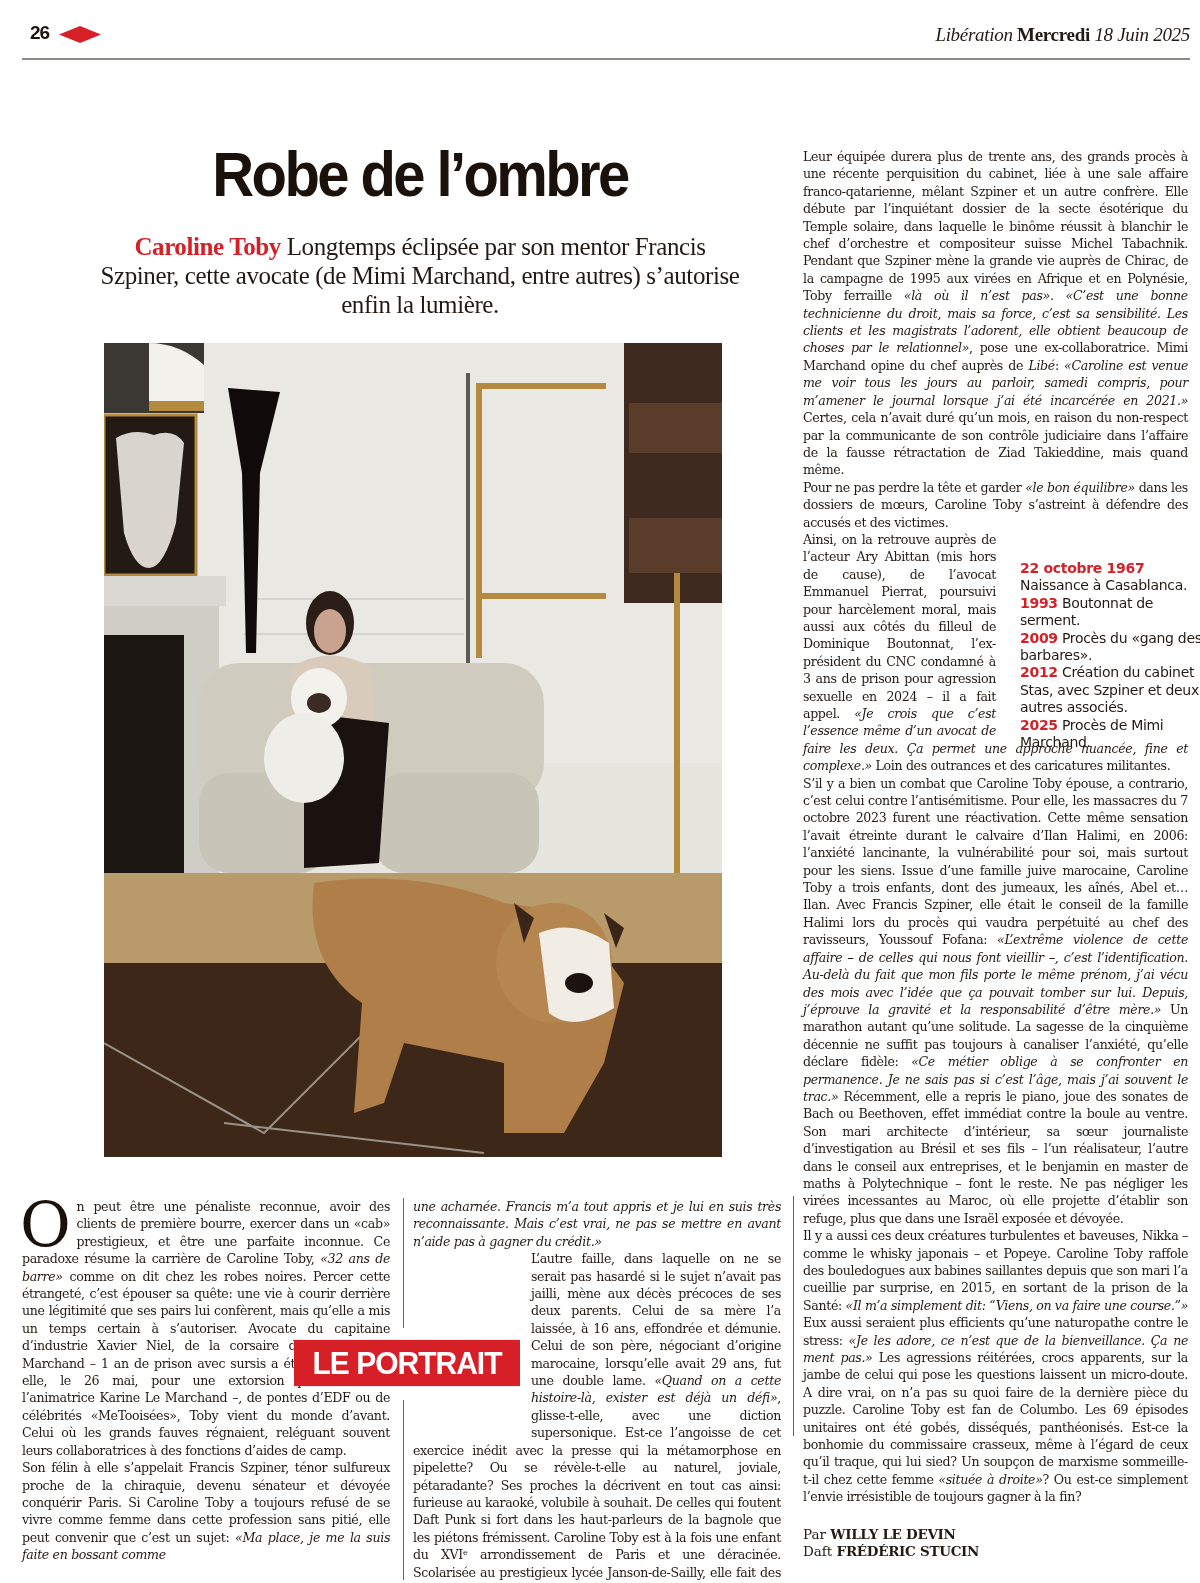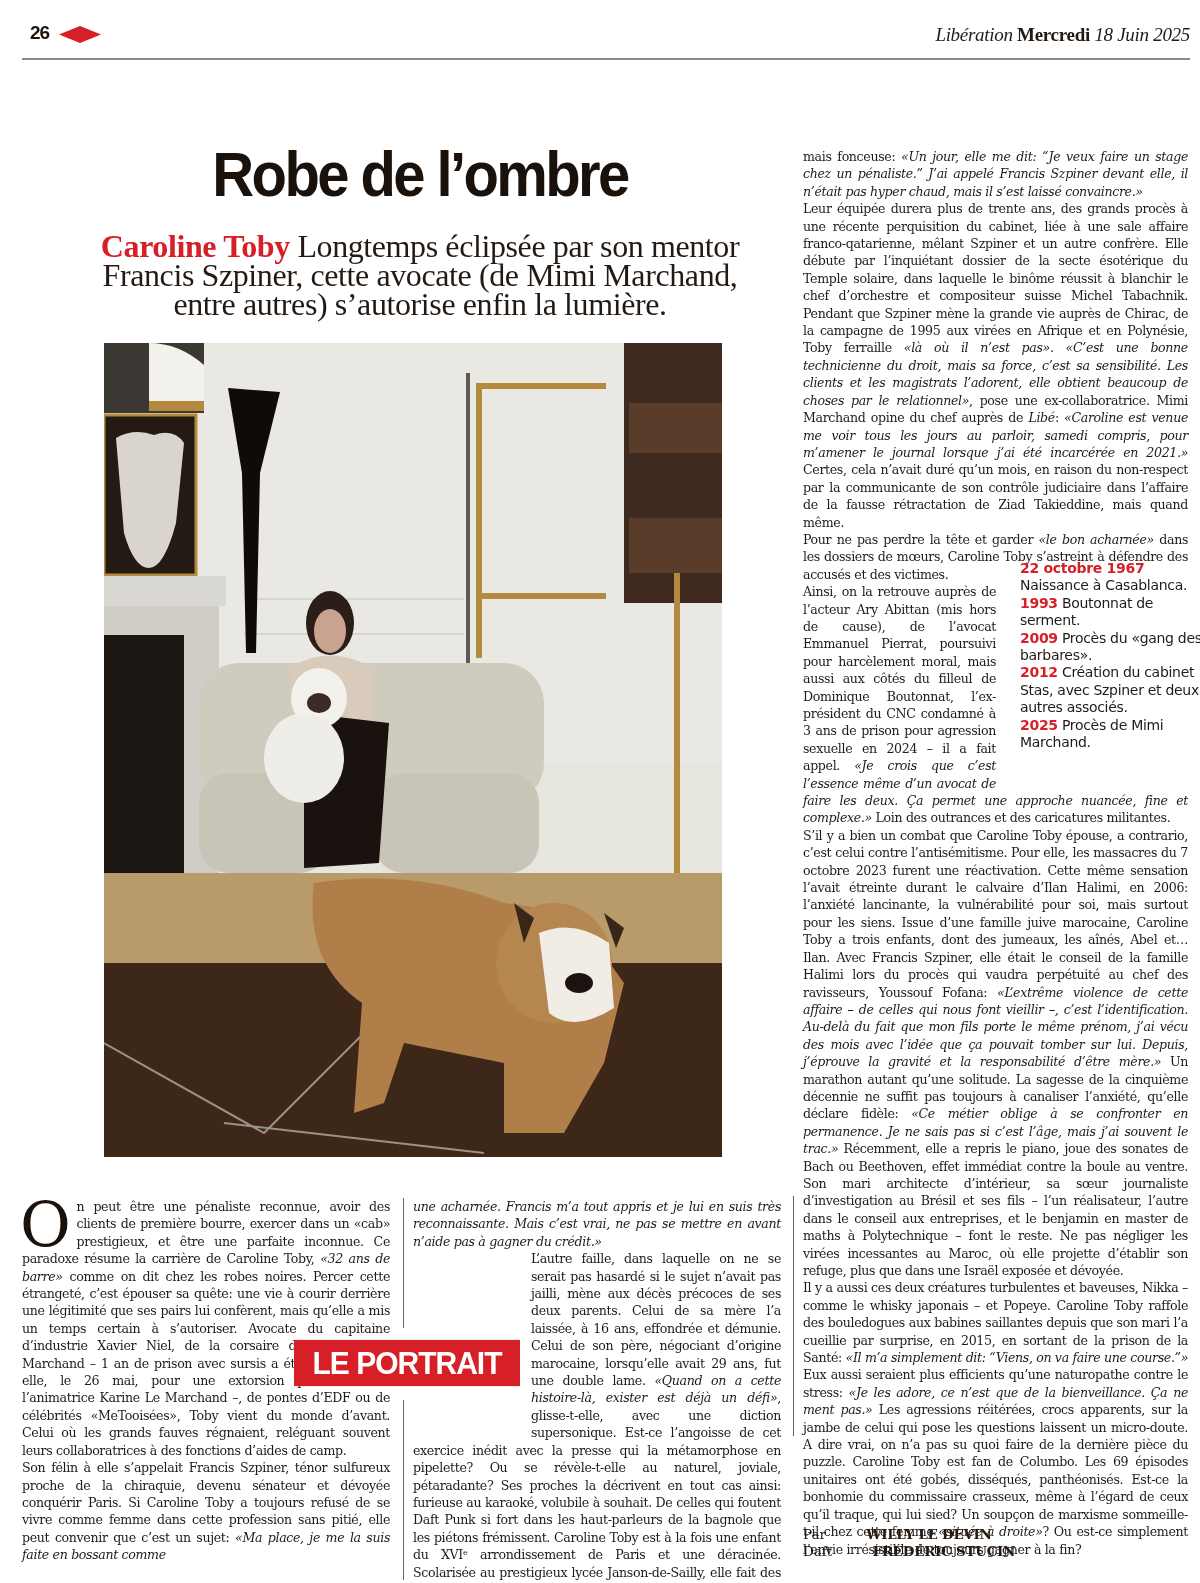--- a/index.html
+++ b/index.html
@@ -7,41 +7,41 @@
   body { position: relative; font-family: "DejaVu Serif", "Liberation Serif", serif; color: #231a14; }
 
   .header { position: absolute; left: 22px; top: 18px; width: 1168px; height: 40px; }
   .page-num { position: absolute; left: 0; top: 4px; font-family: "Liberation Sans", sans-serif; font-weight: 900; font-size: 19px; letter-spacing: -1px; color: #1d140e; margin-left: 8px; }
   .diamond { position: absolute; left: 37px; top: 8px; width: 42px; height: 17px; }
   .masthead { position: absolute; right: 0; top: 6px; font-family: "Liberation Serif", serif; font-size: 19px; font-style: italic; color: #231a14; letter-spacing: -0.3px; }
   .masthead b { font-style: normal; font-weight: 700; }
   .rule { position: absolute; left: 22px; top: 58px; width: 1168px; height: 2px; background: #8f8a85; }
 
   .title { position: absolute; left: 100px; top: 140px; width: 640px; text-align: center; font-family: "Liberation Sans", sans-serif; font-weight: 900; font-size: 58px; letter-spacing: -2.6px; color: #1a110b; transform: scaleY(1.08); }
-  .deck { position: absolute; left: 100px; top: 232px; width: 640px; text-align: center; font-family: "Liberation Serif", serif; font-size: 32px; line-height: 29px; color: #231a14; letter-spacing: -0.4px; }
+  .deck { position: absolute; left: 100px; top: 232px; width: 640px; text-align: center; font-family: "Liberation Serif", serif; font-size: 25px; line-height: 29px; color: #231a14; letter-spacing: -0.4px; }
   .deck .name { color: #d61f26; font-weight: 700; }
 
   .photo { position: absolute; left: 104px; top: 343px; width: 618px; height: 814px; overflow: hidden; background: #e8e6df; }
 
   .col { position: absolute; font-family: "DejaVu Serif", serif; font-size: 12.6px; line-height: 17.4px; color: #231a14; text-align: justify; letter-spacing: -0.35px; }
   .col p { margin: 0; }
   .col i { font-style: italic; }
   .col1 { left: 22px; top: 1198px; width: 368px; }
   .col2 { left: 413px; top: 1198px; width: 368px; }
   .col3 { left: 803px; top: 148px; width: 385px; }
   .vsep { position: absolute; width: 1px; background: #6a625c; }
   .dropcap { float: left; font-family: "DejaVu Serif", serif; font-size: 62px; line-height: 50px; margin: 2px 6px 0 -2px; color: #1a110b; }
 
   .badge { position: absolute; left: 294px; top: 1341px; width: 226px; height: 44px; background: #d61f26; color: #fff; font-family: "Liberation Sans", sans-serif; font-weight: 900; font-size: 30px; letter-spacing: -1px; text-align: center; line-height: 44px; transform: scaleY(1.05); }
 
   .timeline { position: absolute; left: 1000px; top: 560px; width: 188px; font-family: "DejaVu Sans", sans-serif; font-size: 14px; line-height: 17.4px; color: #231a14; letter-spacing: -0.3px; margin-left: 20px; }
   .timeline .yr { color: #d61f26; font-weight: 700; }
 
   .credits { position: absolute; left: 803px; top: 1526px; font-family: "DejaVu Serif", serif; font-size: 13.5px; line-height: 17px; color: #231a14; }
-  .credits b { font-weight: 700; letter-spacing: -0.3px; margin-left: 36px; }
+  .credits b { font-weight: 700; letter-spacing: -0.3px; }
 </style>
 </head>
 <body>
 
 <div class="header">
   <span class="page-num">26</span>
   <svg class="diamond" viewBox="0 0 42 17">
       <polygon points="0,8.5 21,0 42,8.5 21,17" fill="#d61f26"></polygon>
     </svg>
   <span class="masthead"><span>Libération</span> <b>Mercredi</b> <span>18 Juin 2025</span></span>
@@ -118,23 +118,22 @@
 <div class="badge">LE PORTRAIT</div>
 
 <div class="col col2">
   <p><i>une acharnée. Francis m’a tout appris et je lui en suis très reconnaissante. Mais c’est vrai, ne pas se mettre en avant n’aide pas à gagner du crédit.»</i></p>
   <p><span style="float:left; width:118px; height:72px; margin-top:108px;"></span><span>L’autre faille, dans laquelle on ne se serait pas hasardé si le sujet n’avait pas jailli, mène aux décès précoces de ses deux parents. Celui de sa mère l’a laissée, à 16 ans, effondrée et démunie. Celui de son père, négociant d’origine marocaine, lorsqu’elle avait 29 ans, fut une double lame. </span><i>«Quand on a cette histoire-là, exister est déjà un défi»</i><span>, glisse-t-elle, avec une diction supersonique. Est-ce l’angoisse de cet exercice inédit avec la presse qui la métamorphose en pipelette? Ou se révèle-t-elle au naturel, joviale, pétaradante? Ses proches la décrivent en tout cas ainsi: furieuse au karaoké, volubile à souhait. De celles qui foutent Daft Punk si fort dans les haut-parleurs de la bagnole que les piétons frémissent. Caroline Toby est à la fois une enfant du XVIᵉ arrondissement de Paris et une déracinée. Scolarisée au prestigieux lycée Janson-de-Sailly, elle fait des baby-sittings, ado, chez le journaliste et écrivain Pierre Assouline, qui habite alors le même immeuble. Il se souvient, lui aussi, d’une jeune femme timide,</span></p>
 </div>
 
 <div class="vsep" style="left:793px; top:1196px; height:240px;"></div>
 
 <div class="col col3">
-  <p><span>mais fonceuse: </span><i>«Un jour, elle me dit: “Je veux faire un stage chez un pénaliste.” J’ai appelé Francis Szpiner devant elle, il n’était pas hyper chaud, mais il s’est laissé convaincre.»</i></p>
   <p><span>Leur équipée durera plus de trente ans, des grands procès à une récente perquisition du cabinet, liée à une sale affaire franco-qatarienne, mêlant Szpiner et un autre confrère. Elle débute par l’inquiétant dossier de la secte ésotérique du Temple solaire, dans laquelle le binôme réussit à blanchir le chef d’orchestre et compositeur suisse Michel Tabachnik. Pendant que Szpiner mène la grande vie auprès de Chirac, de la campagne de 1995 aux virées en Afrique et en Polynésie, Toby ferraille </span><i>«là où il n’est pas»</i><span>. </span><i>«C’est une bonne technicienne du droit, mais sa force, c’est sa sensibilité. Les clients et les magistrats l’adorent, elle obtient beaucoup de choses par le relationnel»</i><span>, pose une ex-collaboratrice. Mimi Marchand opine du chef auprès de </span><i>Libé</i><span>: </span><i>«Caroline est venue me voir tous les jours au parloir, samedi compris, pour m’amener le journal lorsque j’ai été incarcérée en 2021.»</i><span> Certes, cela n’avait duré qu’un mois, en raison du non-respect par la communicante de son contrôle judiciaire dans l’affaire de la fausse rétractation de Ziad Takieddine, mais quand même.</span></p>
-  <p><span>Pour ne pas perdre la tête et garder </span><i>«le bon acharnée»</i><span> dans les dossiers de mœurs, Caroline Toby s’astreint à défendre des accusés et des victimes.</span></p>
+  <p><span>Pour ne pas perdre la tête et garder </span><i>«le bon équilibre»</i><span> dans les dossiers de mœurs, Caroline Toby s’astreint à défendre des accusés et des victimes.</span></p>
   <p><span style="float:right; width:192px; height:207px;"></span><span>Ainsi, on la retrouve auprès de l’acteur Ary Abittan (mis hors de cause), de l’avocat Emmanuel Pierrat, poursuivi pour harcèlement moral, mais aussi aux côtés du filleul de Dominique Boutonnat, l’ex-président du CNC condamné à 3 ans de prison pour agression sexuelle en 2024 – il a fait appel. </span><i>«Je crois que c’est l’essence même d’un avocat de faire les deux. Ça permet une approche nuancée, fine et complexe.»</i><span> Loin des outrances et des caricatures militantes.</span></p>
   <p><span>S’il y a bien un combat que Caroline Toby épouse, a contrario, c’est celui contre l’antisémitisme. Pour elle, les massacres du 7 octobre 2023 furent une réactivation. Cette même sensation l’avait étreinte durant le calvaire d’Ilan Halimi, en 2006: l’anxiété lancinante, la vulnérabilité pour soi, mais surtout pour les siens. Issue d’une famille juive marocaine, Caroline Toby a trois enfants, dont des jumeaux, les aînés, Abel et… Ilan. Avec Francis Szpiner, elle était le conseil de la famille Halimi lors du procès qui vaudra perpétuité au chef des ravisseurs, Youssouf Fofana: </span><i>«L’extrême violence de cette affaire – de celles qui nous font vieillir –, c’est l’identification. Au-delà du fait que mon fils porte le même prénom, j’ai vécu des mois avec l’idée que ça pouvait tomber sur lui. Depuis, j’éprouve la gravité et la responsabilité d’être mère.»</i><span> Un marathon autant qu’une solitude. La sagesse de la cinquième décennie ne suffit pas toujours à canaliser l’anxiété, qu’elle déclare fidèle: </span><i>«Ce métier oblige à se confronter en permanence. Je ne sais pas si c’est l’âge, mais j’ai souvent le trac.»</i><span> Récemment, elle a repris le piano, joue des sonates de Bach ou Beethoven, effet immédiat contre la boule au ventre. Son mari architecte d’intérieur, sa sœur journaliste d’investigation au Brésil et ses fils – l’un réalisateur, l’autre dans le conseil aux entreprises, et le benjamin en master de maths à Polytechnique – font le reste. Ne pas négliger les virées incessantes au Maroc, où elle projette d’établir son refuge, plus que dans une Israël exposée et dévoyée.</span></p>
   <p><span>Il y a aussi ces deux créatures turbulentes et baveuses, Nikka – comme le whisky japonais – et Popeye. Caroline Toby raffole des bouledogues aux babines saillantes depuis que son mari l’a cueillie par surprise, en 2015, en sortant de la prison de la Santé: </span><i>«Il m’a simplement dit: “Viens, on va faire une course.”»</i><span> Eux aussi seraient plus efficients qu’une naturopathe contre le stress: </span><i>«Je les adore, ce n’est que de la bienveillance. Ça ne ment pas.»</i><span> Les agressions réitérées, crocs apparents, sur la jambe de celui qui pose les questions laissent un micro-doute. A dire vrai, on n’a pas su quoi faire de la dernière pièce du puzzle. Caroline Toby est fan de Columbo. Les 69 épisodes unitaires ont été gobés, disséqués, panthéonisés. Est-ce la bonhomie du commissaire crasseux, même à l’égard de ceux qu’il traque, qui lui sied? Un soupçon de marxisme sommeille-t-il chez cette femme </span><i>«située à droite»</i><span>? Ou est-ce simplement l’envie irrésistible de toujours gagner à la fin?</span></p>
 </div>
 
 <div class="timeline">
   <div><span class="yr">22 octobre 1967</span><br><span>Naissance à Casablanca.</span></div>
   <div><span class="yr">1993</span><span> Boutonnat de serment.</span></div>
   <div><span class="yr">2009</span><span> Procès du «gang des barbares».</span></div>
   <div><span class="yr">2012</span><span> Création du cabinet Stas, avec Szpiner et deux autres associés.</span></div>

